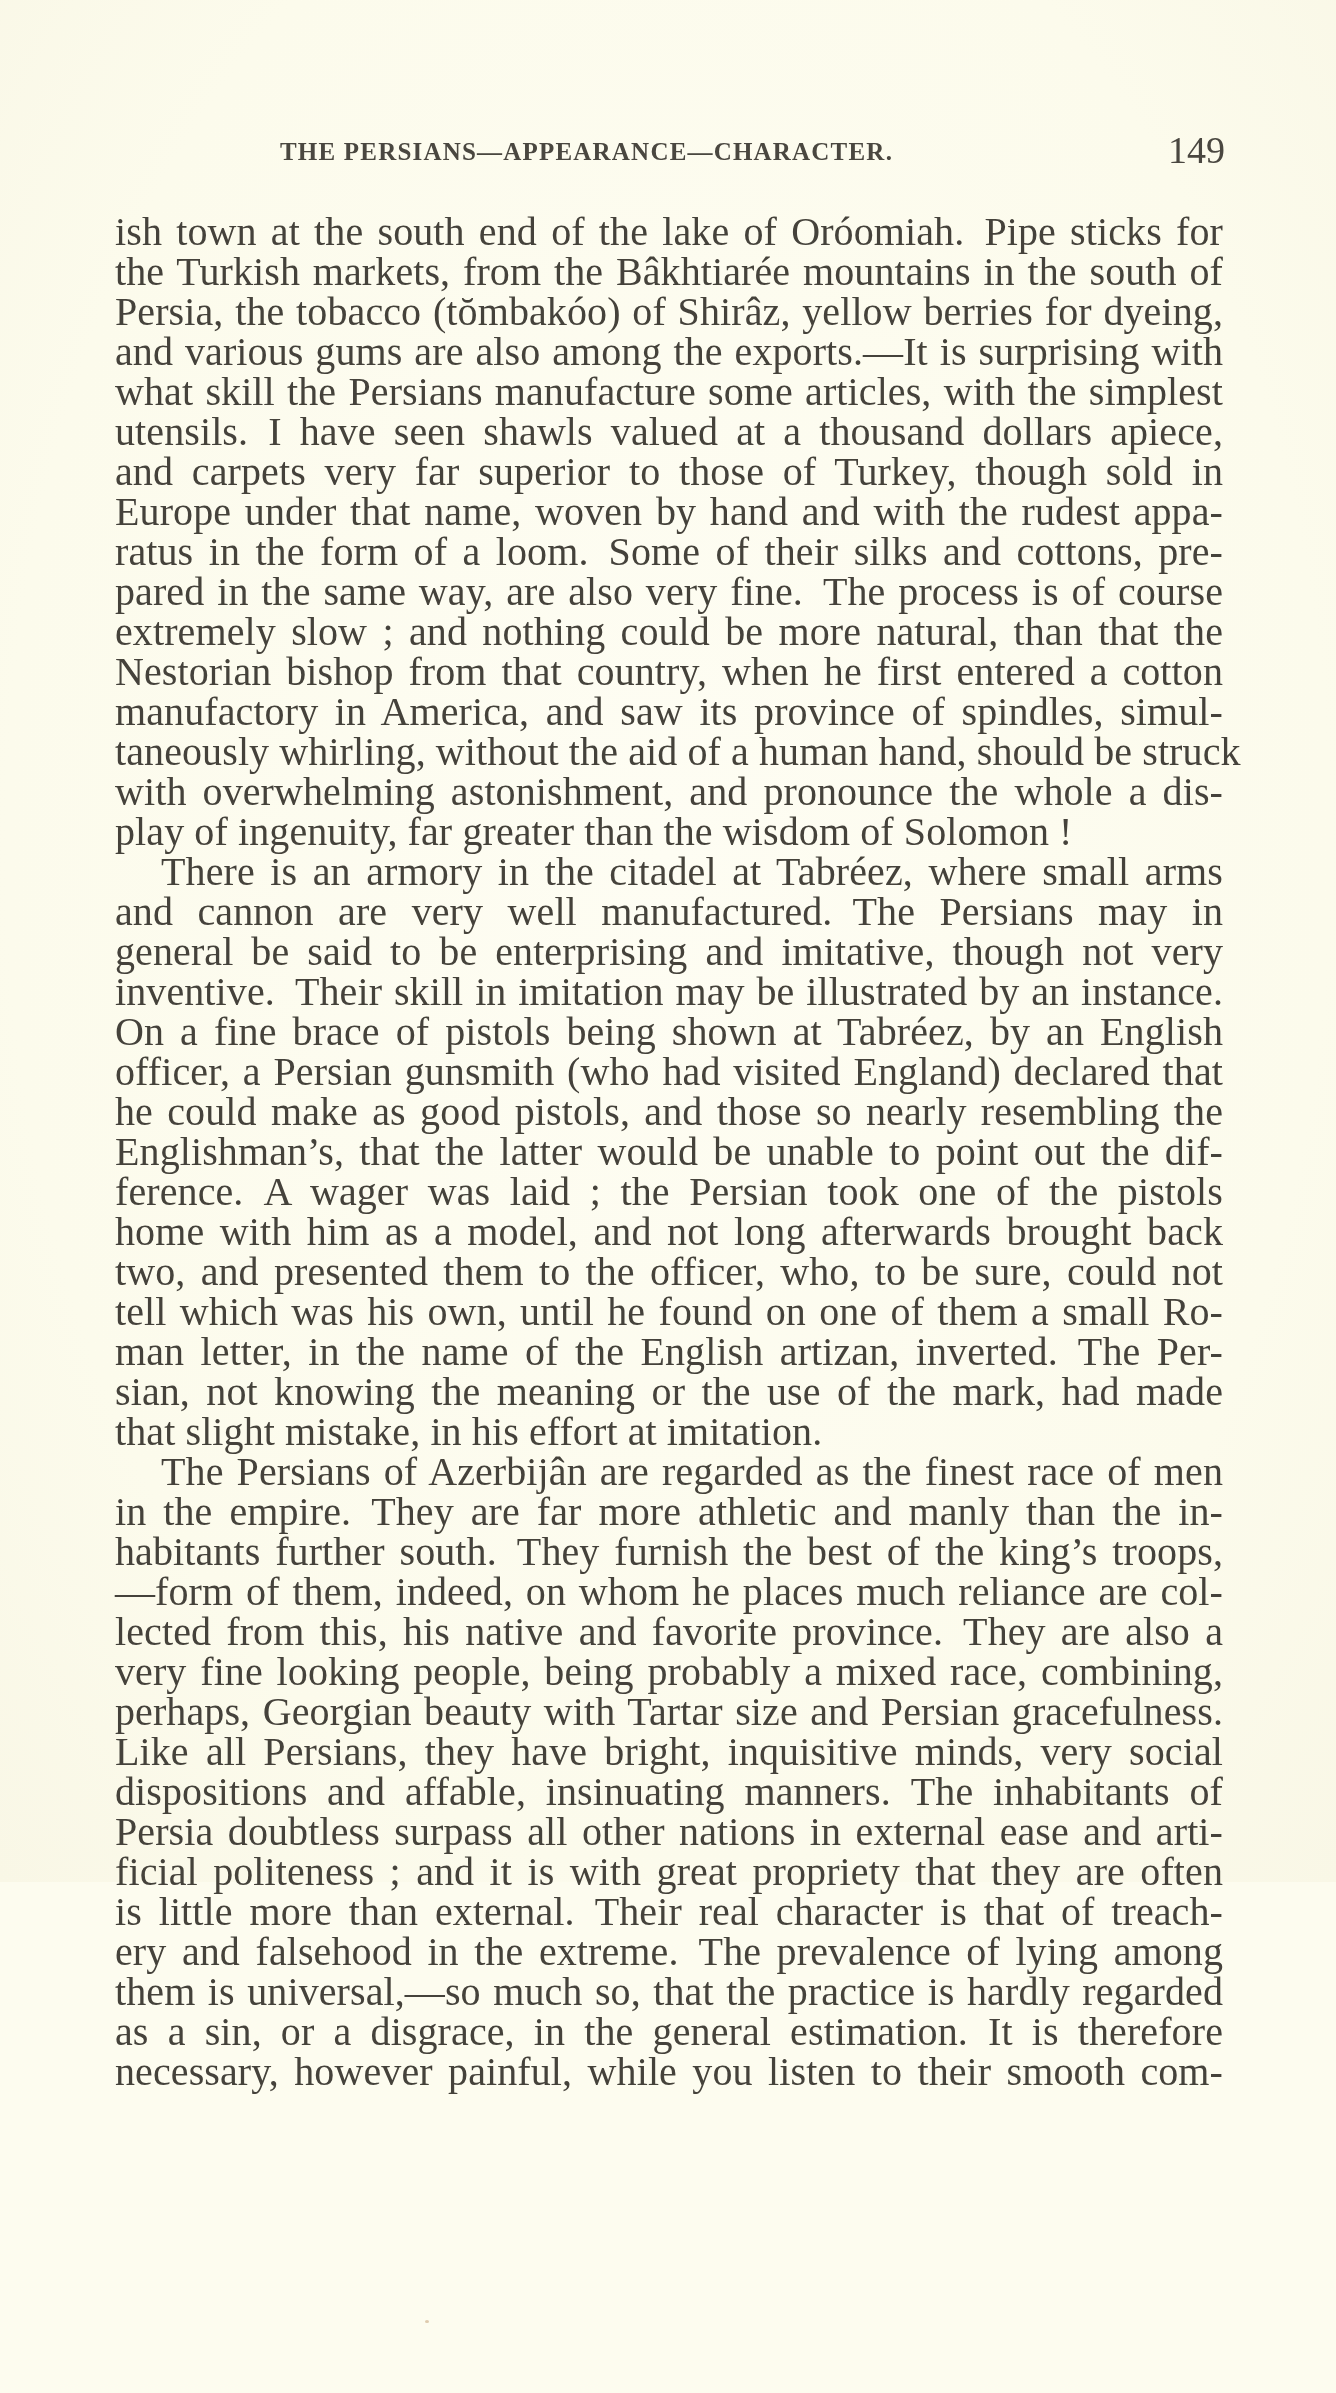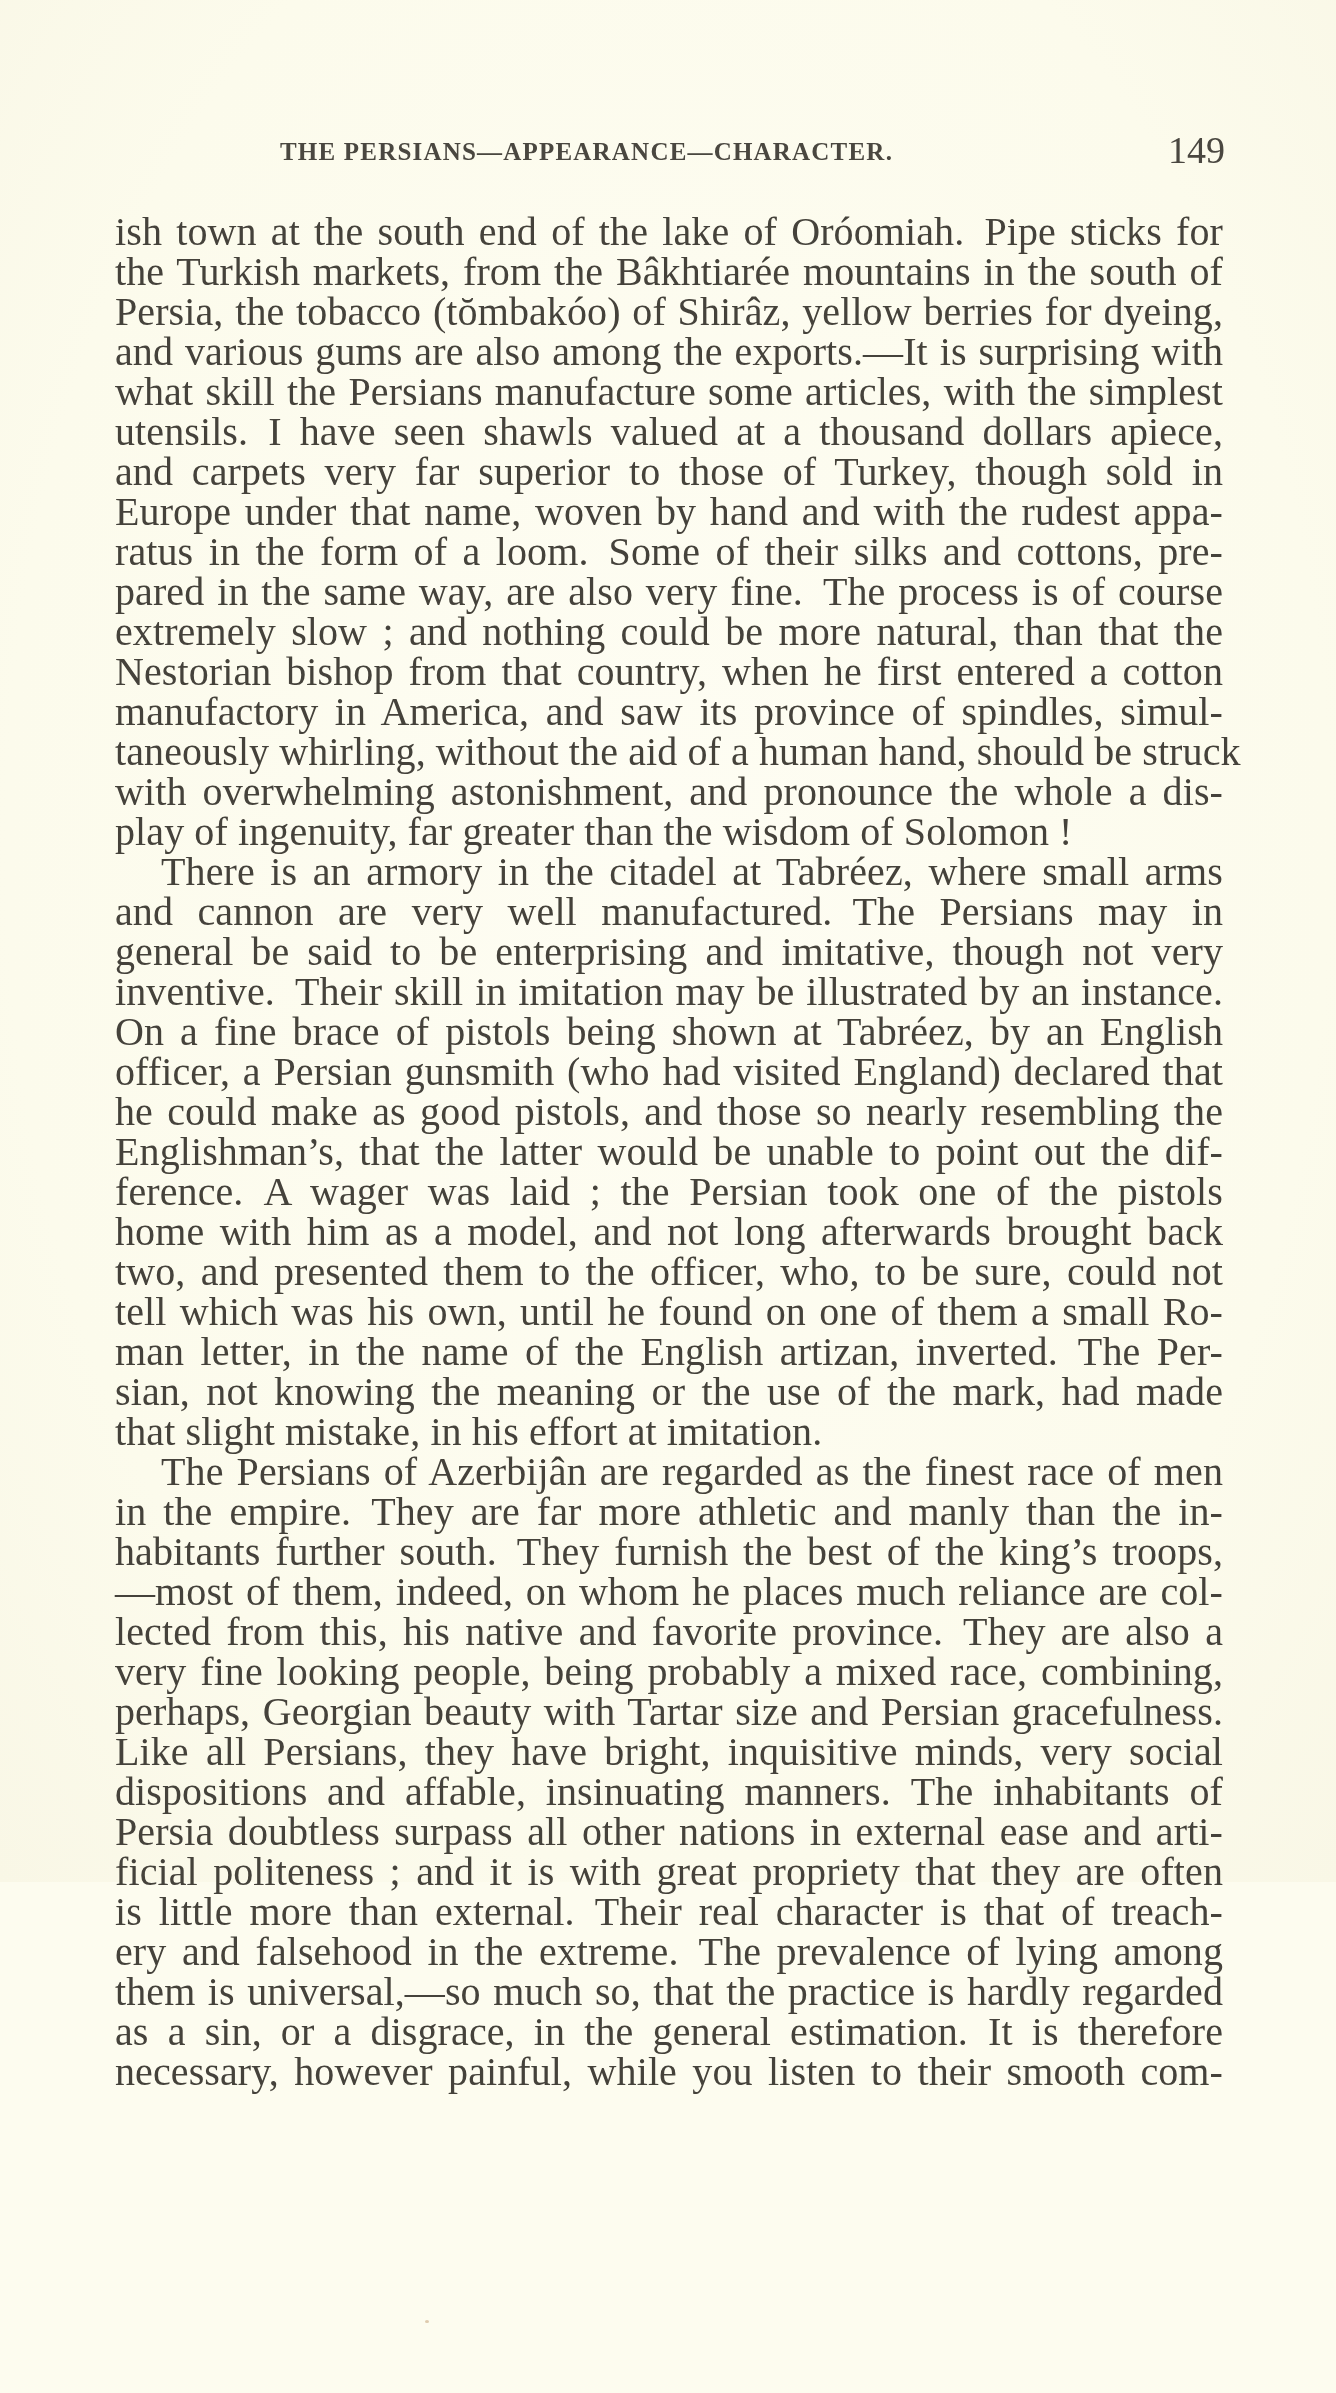--- a/index.html
+++ b/index.html
@@ -123,21 +123,21 @@
         <div class="line"><span class="it">two</span>, and presented them to the officer, who, to be sure, could not</div>
         <div class="line">tell which was his own, until he found on one of them a small Ro-</div>
         <div class="line">man <span class="it">letter</span>, in the name of the English artizan, <span class="it">inverted</span>. The Per-</div>
         <div class="line">sian, not knowing the meaning or the use of the <span class="it">mark</span>, had made</div>
         <div class="line last">that slight mistake, in his effort at imitation.</div>
       </div>
       <div>
         <div class="line indent">The Persians of Azerbijân are regarded as the finest race of men</div>
         <div class="line">in the empire. They are far more athletic and manly than the in-</div>
         <div class="line">habitants further south. They furnish the best of the king’s troops,</div>
-        <div class="line">—most of them, indeed, on whom he places much reliance are col-</div>
+        <div class="line">—form of them, indeed, on whom he places much reliance are col-</div>
         <div class="line">lected from this, his native and favorite province. They are also a</div>
         <div class="line">very fine looking people, being probably a mixed race, combining,</div>
         <div class="line">perhaps, Georgian beauty with Tartar size and Persian gracefulness.</div>
         <div class="line">Like all Persians, they have bright, inquisitive minds, very social</div>
         <div class="line">dispositions and affable, insinuating manners. The inhabitants of</div>
         <div class="line">Persia doubtless surpass all other nations in external ease and arti-</div>
         <div class="line">ficial politeness ; and it is with great propriety that they are often</div>
         <div class="line">is little more than <span class="it">external</span>. Their real character is that of treach-</div>
         <div class="line">ery and falsehood in the extreme. The prevalence of <span class="it">lying</span> among</div>
         <div class="line">them is universal,—so much so, that the practice is hardly regarded</div>

